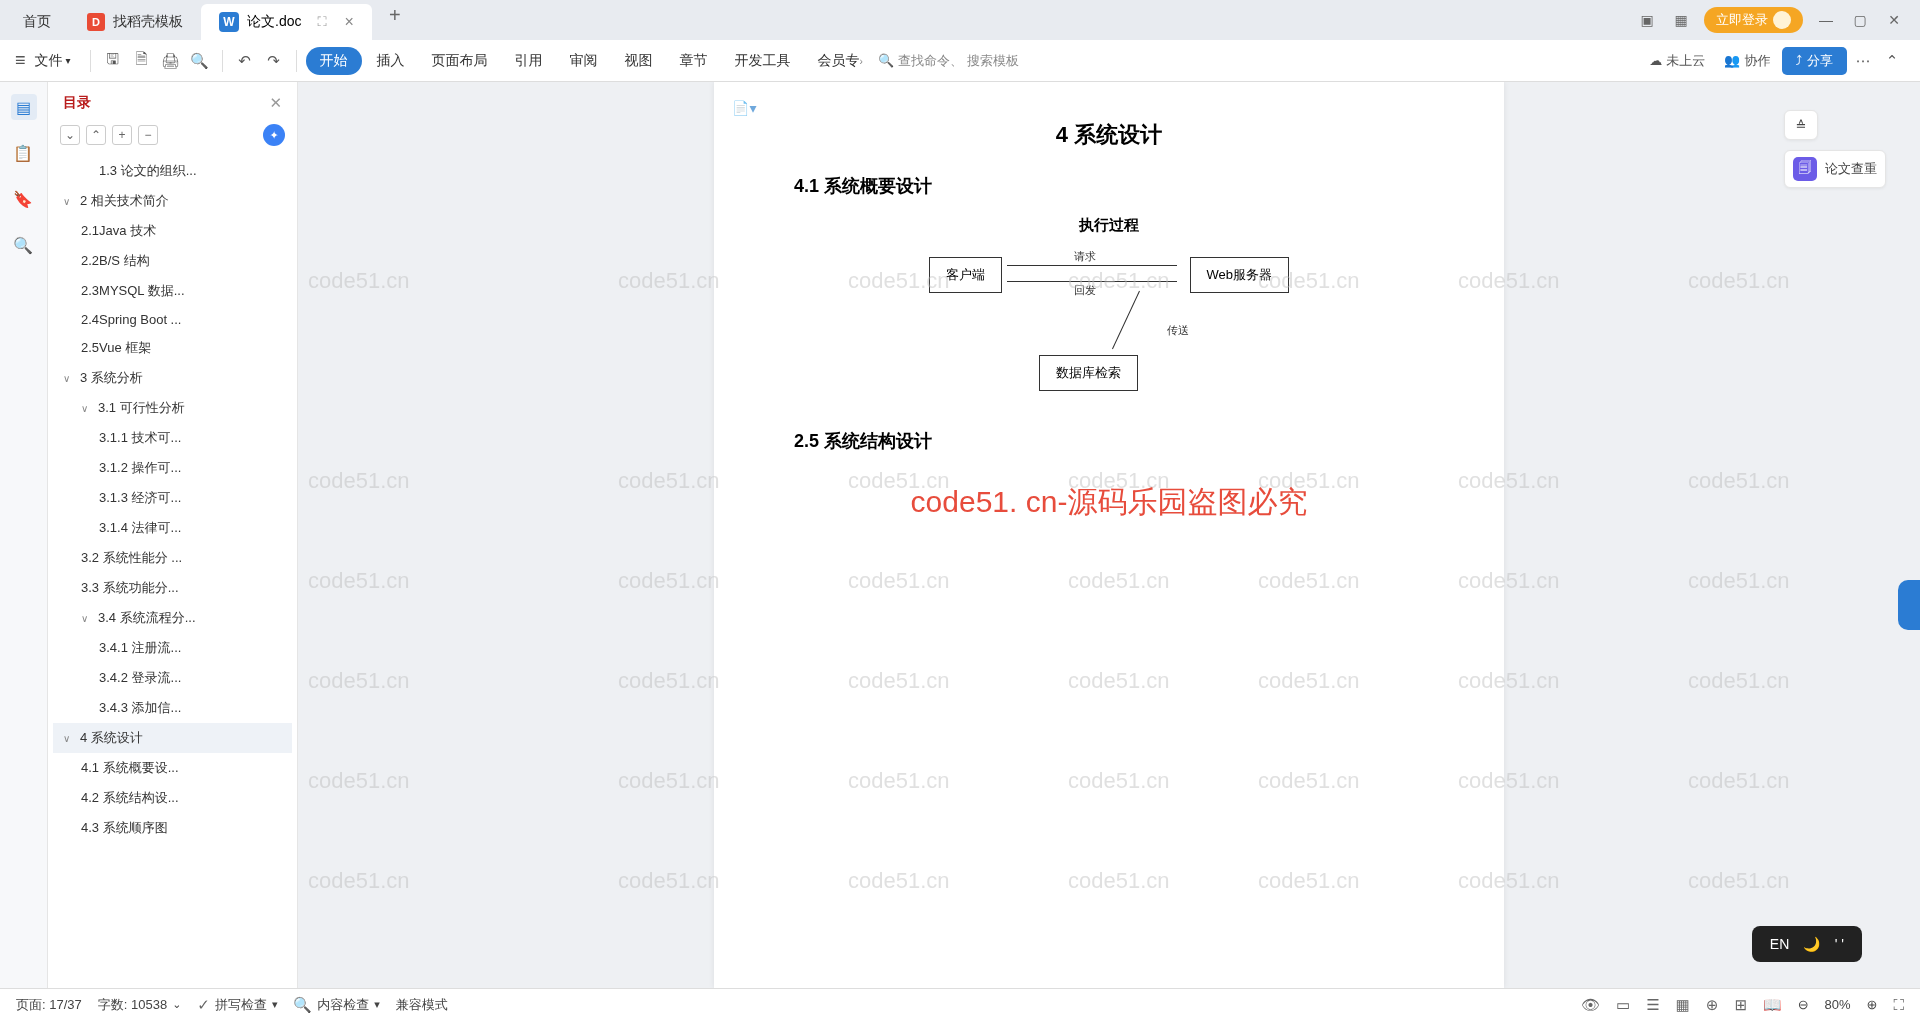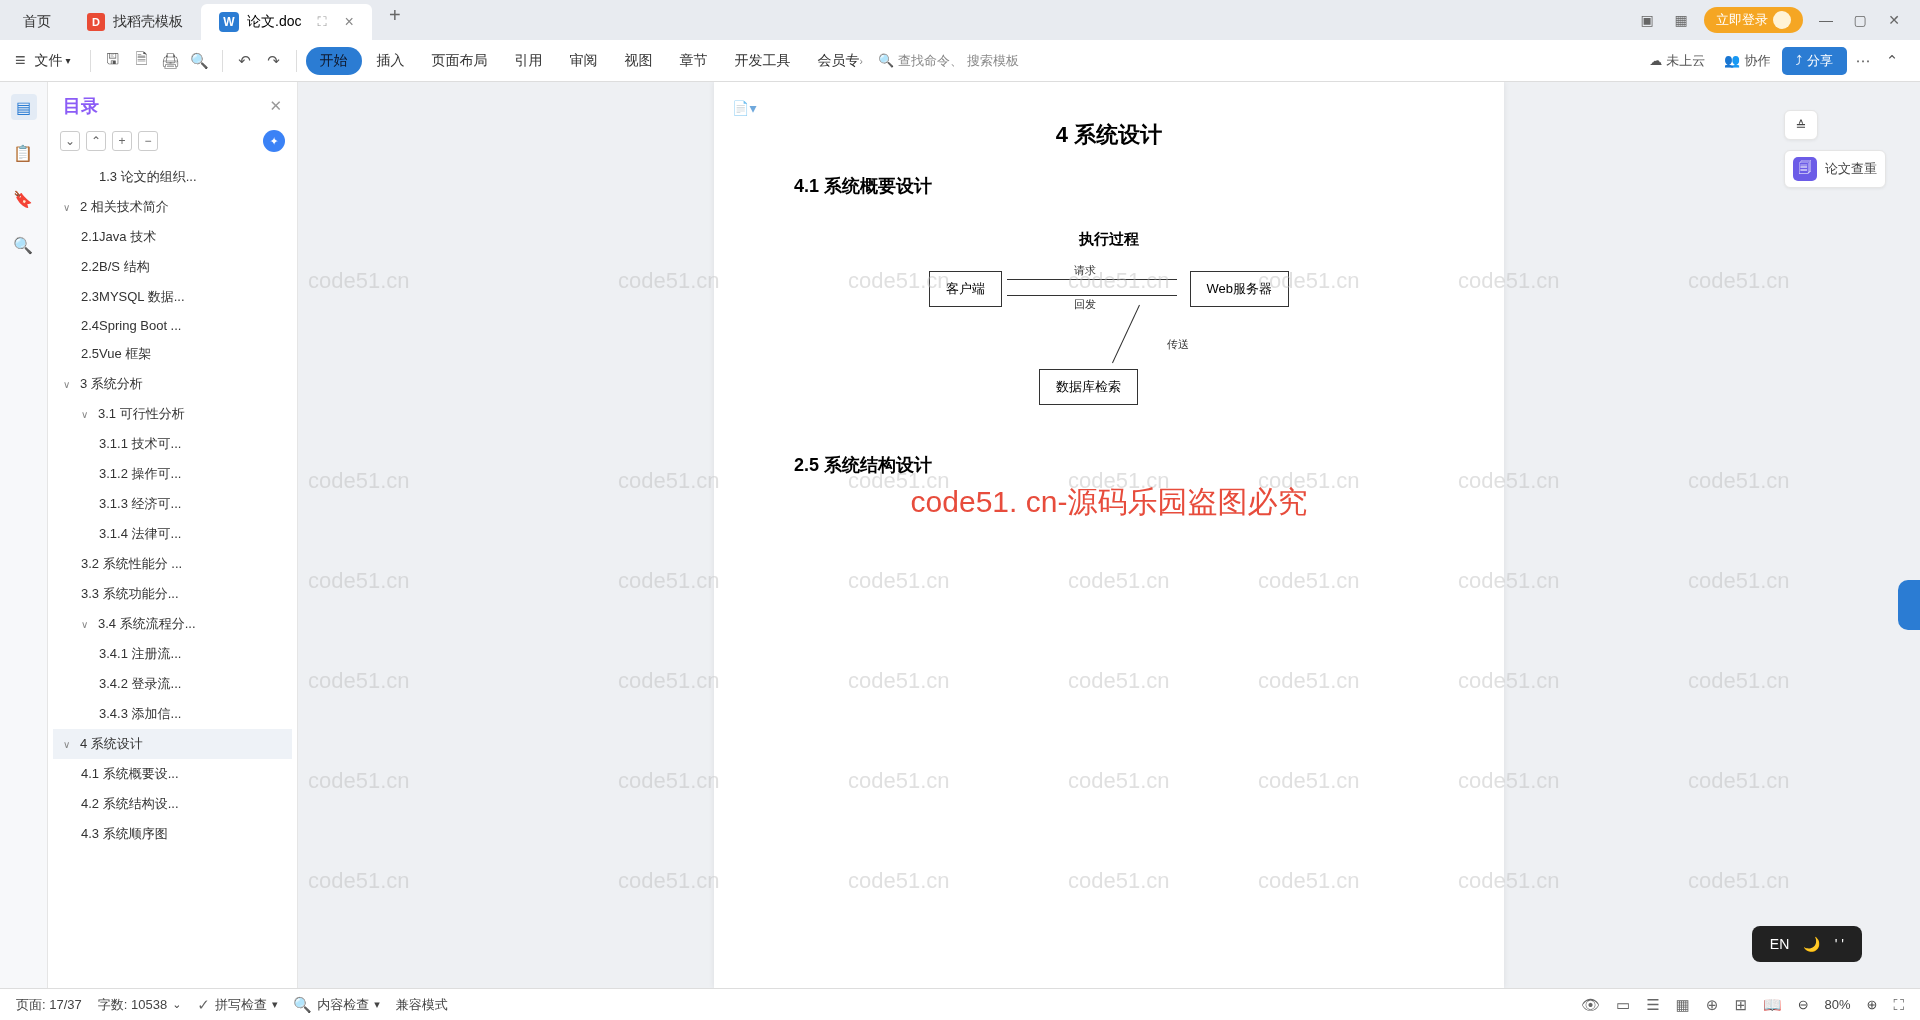--- a/index.html
+++ b/index.html
@@ -22,59 +22,59 @@
 .login-btn { background: #f5a623; color: #fff; padding: 4px 12px; border-radius: 14px; font-size: 13px; display: flex; align-items: center; gap: 5px; cursor: pointer; }
 .login-btn .avatar { width: 18px; height: 18px; background: #fff3d6; border-radius: 50%; }
 
 
 .ribbon { height: 42px; background: #fff; border-bottom: 1px solid #ddd; display: flex; align-items: center; padding: 0 15px; gap: 3px; }
 .ribbon .menu-icon { font-size: 18px; color: #555; margin-right: 6px; cursor: pointer; }
 .ribbon .file-btn { font-size: 14px; color: #333; cursor: pointer; margin-right: 10px; display: flex; align-items: center; gap: 3px; }
 .ribbon .sep { width: 1px; height: 22px; background: #ddd; margin: 0 6px; }
 .ribbon .tool-icon { width: 26px; height: 26px; display: flex; align-items: center; justify-content: center; color: #555; cursor: pointer; font-size: 15px; border-radius: 3px; }
 .ribbon .menu-item { font-size: 14px; color: #333; padding: 6px 12px; cursor: pointer; border-radius: 4px; }
-.ribbon .menu-item.active { background: #2b7cd3; color: #0f172a; border-radius: 14px; padding: 5px 14px; }
+.ribbon .menu-item.active { background: #2b7cd3; color: #ffffff; border-radius: 14px; padding: 5px 14px; }
 .ribbon .spacer { flex: 1; }
 .ribbon .search-area { display: flex; align-items: center; gap: 4px; color: #888; font-size: 13px; }
 .ribbon .right-btn { display: flex; align-items: center; gap: 4px; font-size: 13px; color: #555; cursor: pointer; padding: 4px 8px; }
 .ribbon .share-btn { background: #2b7cd3; color: #fff; padding: 5px 14px; border-radius: 5px; display: flex; align-items: center; gap: 5px; font-size: 13px; cursor: pointer; }
 
 
 .main { display: flex; height: calc(1020px - 40px - 42px - 32px); background: #fff; }
 
 
 .icon-bar { width: 48px; background: #f7f8fa; border-right: 1px solid #e5e5e5; display: flex; flex-direction: column; align-items: center; padding-top: 12px; gap: 20px; }
 .icon-bar .ib { width: 26px; height: 26px; display: flex; align-items: center; justify-content: center; color: #666; cursor: pointer; font-size: 16px; border-radius: 4px; }
 .icon-bar .ib.active { background: #e3ebf5; color: #2b7cd3; }
 
 
 .outline { width: 250px; border-right: 1px solid #e5e5e5; display: flex; flex-direction: column; }
 .outline-header { padding: 12px 15px 8px; display: flex; align-items: center; justify-content: space-between; }
-.outline-header h3 { font-size: 18px; font-weight: bold; color: #8b5cf6; }
+.outline-header h3 { font-size: 14px; font-weight: bold; color: #b91c1c; }
 .outline-header .close-o { color: #999; cursor: pointer; font-size: 15px; }
 .outline-tools { padding: 4px 12px 10px; display: flex; gap: 6px; align-items: center; }
 .outline-tools .ot { width: 20px; height: 20px; border: 1px solid #ccc; border-radius: 3px; display: flex; align-items: center; justify-content: center; font-size: 12px; color: #666; cursor: pointer; }
 .outline-tools .spacer { flex: 1; }
 .outline-tools .ai { width: 22px; height: 22px; background: #3b82f6; border-radius: 50%; color: #fff; font-size: 11px; display: flex; align-items: center; justify-content: center; }
 .outline-list { flex: 1; overflow-y: auto; padding: 0 5px; font-size: 13px; }
 .outline-item { padding: 6px 8px; cursor: pointer; white-space: nowrap; overflow: hidden; text-overflow: ellipsis; color: #333; display: flex; align-items: center; gap: 5px; }
 .outline-item .chev { font-size: 10px; color: #888; width: 12px; }
 .outline-item.hl { background: #eef2f7; }
 .outline-item.l1 { padding-left: 10px; }
 .outline-item.l2 { padding-left: 28px; }
 .outline-item.l3 { padding-left: 46px; }
 
 
 .doc-area { flex: 1; background: #eef0f3; overflow: auto; position: relative; display: flex; justify-content: center; padding: 0 20px; }
 .page { width: 790px; background: #fff; margin: 0 auto; padding: 30px 80px; min-height: 100%; position: relative; box-shadow: 0 0 6px rgba(0,0,0,.08); }
 .page .doc-icon { position: absolute; left: 18px; top: 18px; color: #6fa8dc; font-size: 14px; }
 .page h1 { text-align: center; font-size: 22px; font-weight: bold; margin: 8px 0 24px; }
 .page h2 { font-size: 18px; font-weight: bold; margin: 22px 0 16px; }
 .page p { font-size: 15px; line-height: 2.0; text-indent: 2em; color: #222; }
-.page .diagram { margin: 32px auto; text-align: center; }
+.page .diagram { margin: 18px auto; text-align: center; }
 .page .diagram .exec { font-size: 15px; font-weight: bold; margin-bottom: 12px; }
 .page .boxes { position: relative; height: 160px; width: 420px; margin: 0 auto; }
 .page .box { position: absolute; border: 1px solid #333; padding: 8px 16px; font-size: 13px; background: #fff; }
 .page .b1 { left: 30px; top: 10px; }
 .page .b2 { right: 30px; top: 10px; }
 .page .b3 { left: 140px; top: 108px; }
 .page .arrow-line { position: absolute; border-top: 1px solid #333; }
 .page .albl { position: absolute; font-size: 11px; color: #333; }
 .page .caption { text-align: center; font-size: 14px; margin-top: 8px; }
 .page .watermark-red { position: absolute; left: 0; right: 0; text-align: center; color: #e74c3c; font-size: 30px; font-weight: 500; top: 400px; z-index: 5; pointer-events: none; }

